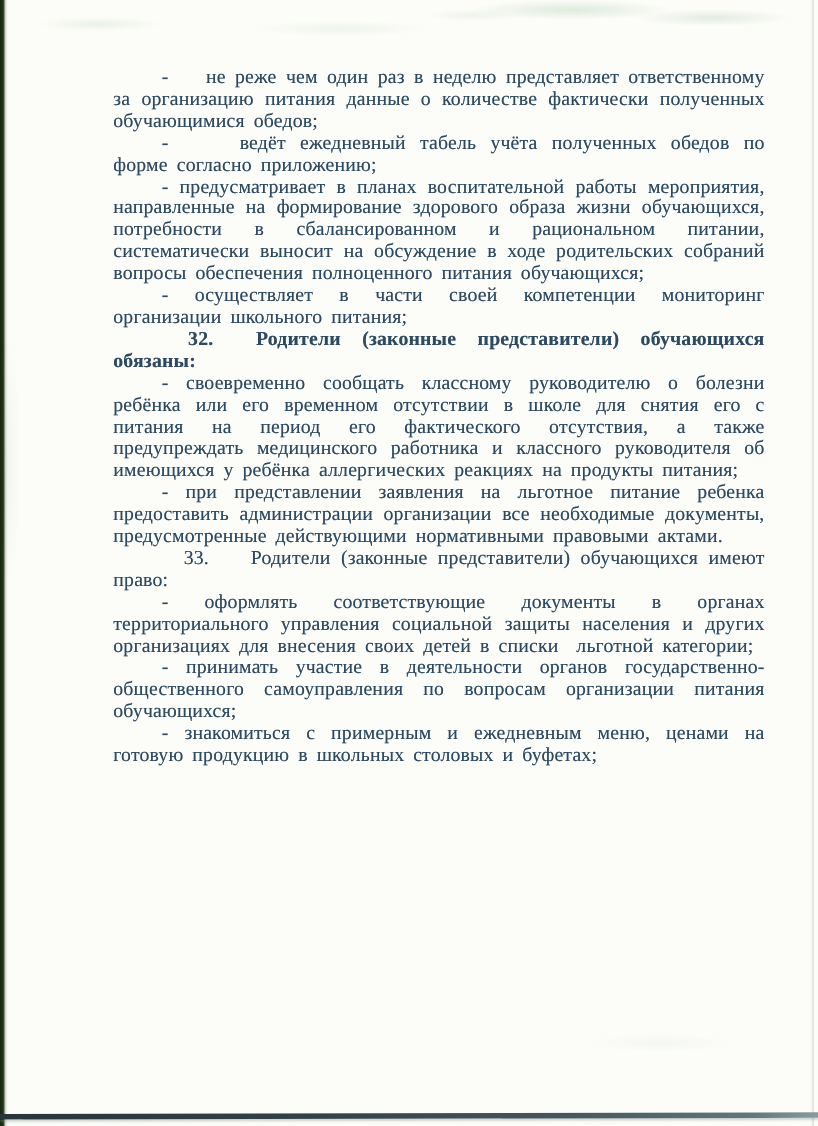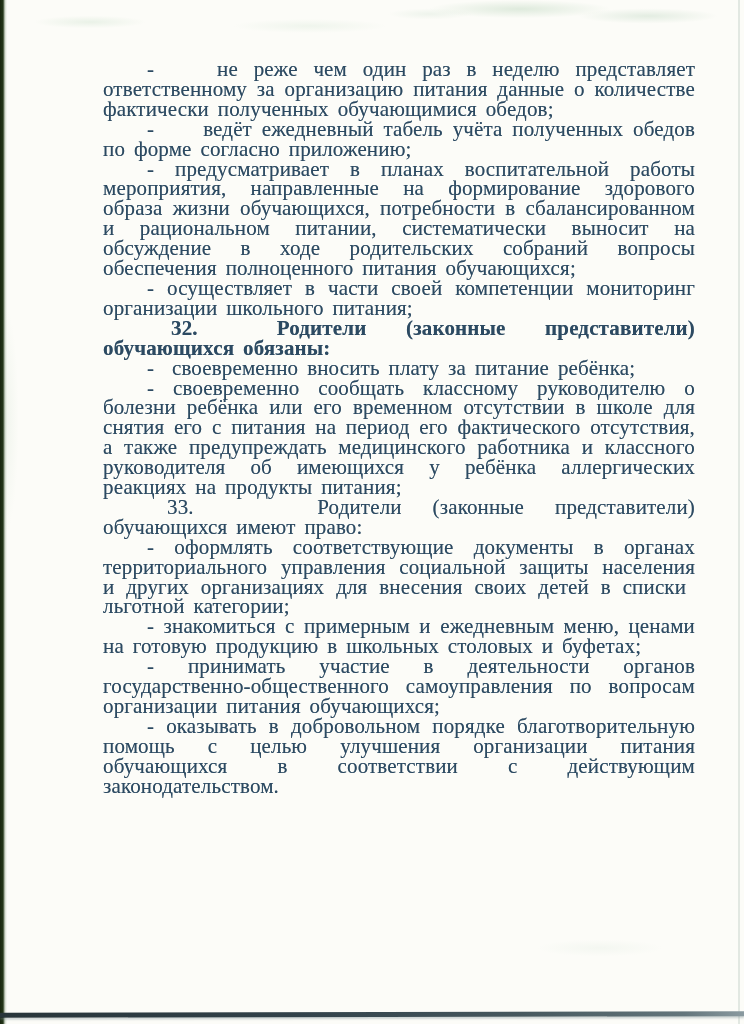--- a/index.html
+++ b/index.html
@@ -53,21 +53,21 @@
     background: linear-gradient(to right,
       #28353a 0%, #32424a 40%, #46585e 70%, #64767c 92%, #8a9aa0 100%);
     box-shadow: 0 2px 2px rgba(120,140,145,0.35);
   }
   .textblock {
     position: absolute;
     left: 103px;
     top: 60px;
     width: 592px;
     color: var(--ink, #2c4a62);
-    font-size: 21px;
+    font-size: 18px;
     line-height: 19.9px;
     letter-spacing: 0.15px;
     word-spacing: 3.5px;
     text-align: justify;
     text-shadow: 0 0 0.6px rgba(44,74,98,0.55);
   }
   .textblock p {
     margin: 0;
     padding: 0;
   }
@@ -83,21 +83,20 @@
   <div class="mottle"></div>
   <div class="edge-left"></div>
   <div class="edge-right"></div>
   <div class="edge-bottom"></div>
   <div class="textblock">
       <p class="p-item">-&nbsp;&nbsp;&nbsp; не реже чем один раз в неделю представляет ответственному за организацию питания данные о количестве фактически полученных обучающимися обедов;</p>
       <p class="p-item">-&nbsp;&nbsp;&nbsp;&nbsp; ведёт ежедневный табель учёта полученных обедов по форме согласно приложению;</p>
       <p class="p-item">- предусматривает в планах воспитательной работы мероприятия, направленные на формирование здорового образа жизни обучающихся, потребности в сбалансированном и рациональном питании, систематически выносит на обсуждение в ходе родительских собраний вопросы обеспечения полноценного питания обучающихся;</p>
       <p class="p-item">- осуществляет в части своей компетенции мониторинг организации школьного питания;</p>
       <p class="p-num32">32.&nbsp; Родители (законные представители) обучающихся обязаны:</p>
-      <p class="p-item">-&nbsp; своевременно вносить плату за питание ребёнка;</p>
       <p class="p-item">- своевременно сообщать классному руководителю о болезни ребёнка или его временном отсутствии в школе для снятия его с питания на период его фактического отсутствия, а также предупреждать медицинского работника и классного руководителя об имеющихся у ребёнка аллергических реакциях на продукты питания;</p>
+      <p class="p-item">- при представлении заявления на льготное питание ребенка предоставить администрации организации все необходимые документы, предусмотренные действующими нормативными правовыми актами.</p>
       <p class="p-num33">33.&nbsp;&nbsp;&nbsp; Родители (законные представители) обучающихся имеют право:</p>
       <p class="p-item">- оформлять соответствующие документы в органах территориального управления социальной защиты населения и других организациях для внесения своих детей в списки&nbsp; льготной категории;</p>
+      <p class="p-item">- принимать участие в деятельности органов государственно-общественного самоуправления по вопросам организации питания обучающихся;</p>
       <p class="p-item">- знакомиться с примерным и ежедневным меню, ценами на готовую продукцию в школьных столовых и буфетах;</p>
-      <p class="p-item">- принимать участие в деятельности органов государственно-общественного самоуправления по вопросам организации питания обучающихся;</p>
-      <p class="p-item">- оказывать в добровольном порядке благотворительную помощь с целью улучшения организации питания обучающихся в соответствии с действующим законодательством.</p>
     </div>
 </div>
 
 </body></html>

